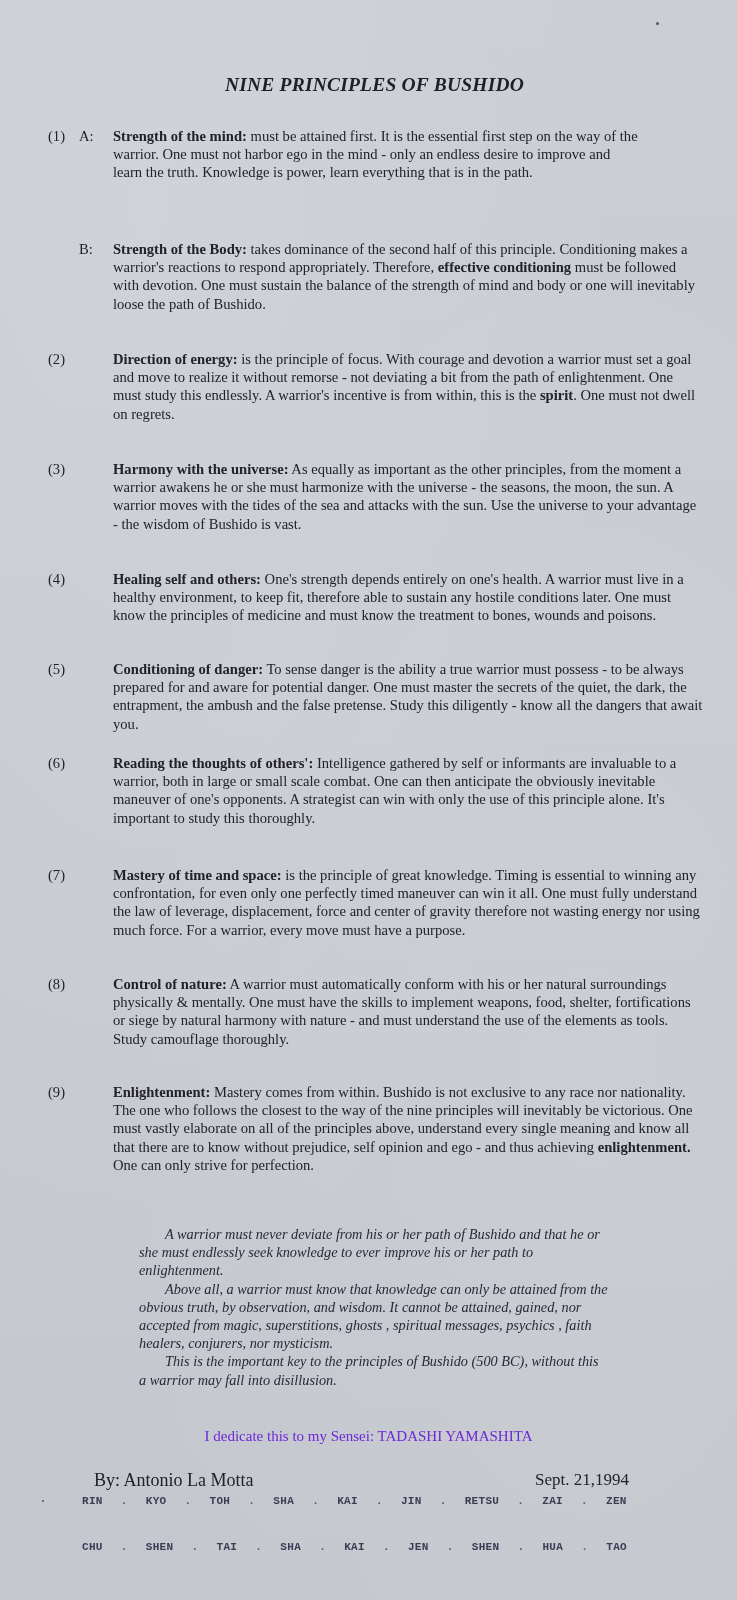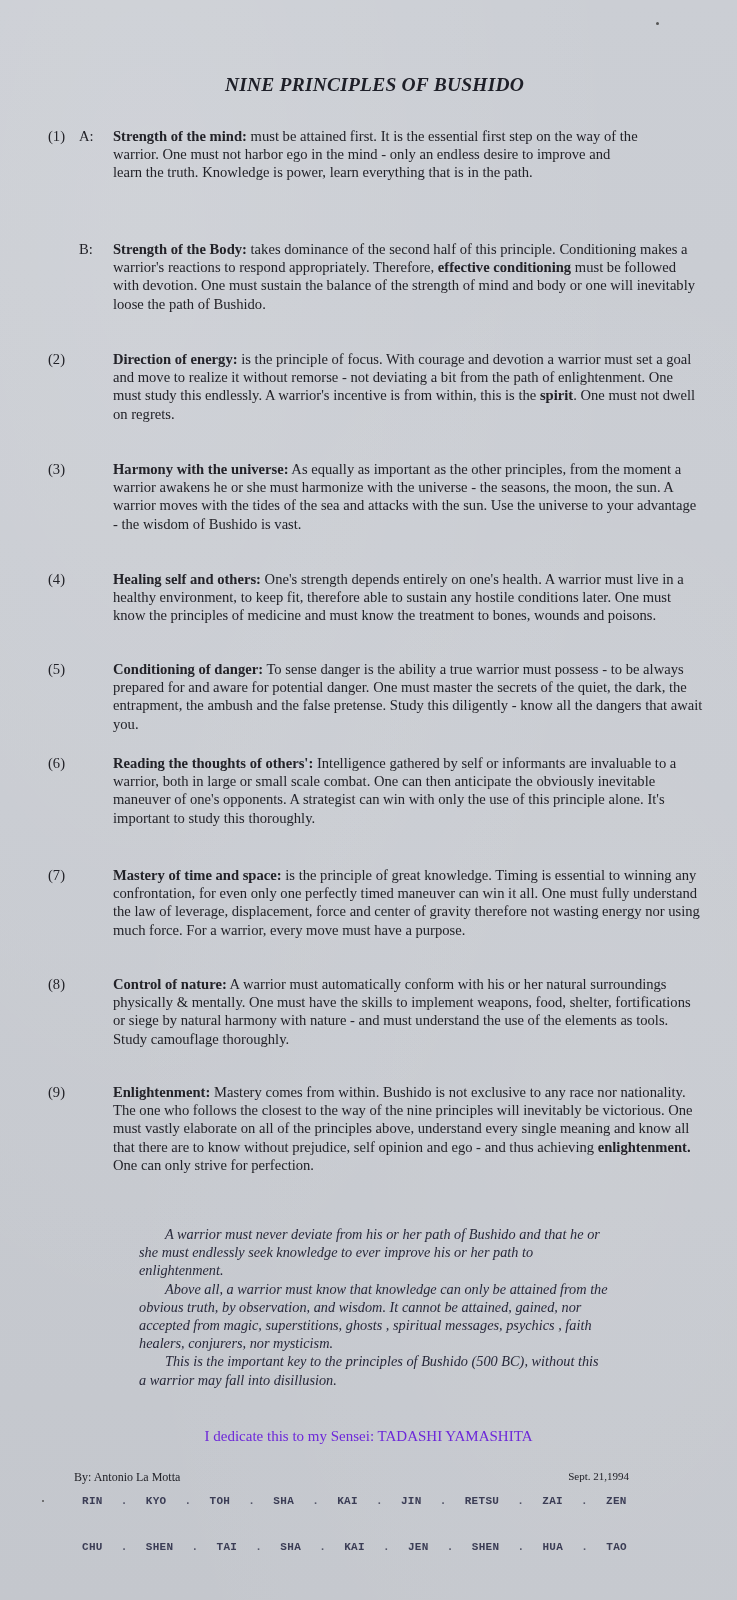--- a/index.html
+++ b/index.html
@@ -28,22 +28,22 @@
   .quote {
     position: absolute; left: 139px; top: 1225px; width: 470px;
     font-style: italic; font-size: 14.3px; line-height: 18.2px; color: #27283a;
   }
   .quote p { margin: 0; }
   .quote .indent { text-indent: 26px; }
   .dedication {
     position: absolute; top: 1428px; left: 0; width: 737px; text-align: center;
     font-size: 15px; color: #6d28d9;
   }
-  .byline { position: absolute; top: 1470px; left: 74px; font-size: 12px; }
-  .date { position: absolute; top: 1470px; right: 108px; font-size: 11px; }
+  .byline { position: absolute; top: 1470px; left: 94px; font-size: 18px; }
+  .date { position: absolute; top: 1470px; right: 108px; font-size: 17px; }
   .mantra {
     position: absolute; left: 82px; width: 545px;
     display: flex; justify-content: space-between;
     font-family: "Liberation Mono", monospace; font-size: 11px; font-weight: bold;
     color: #3b3d55; letter-spacing: 0.3px;
   }
   .mantra span.sep { color: #55576a; }
   .dot-mark { position: absolute; width: 3px; height: 3px; border-radius: 50%; background: #555; }
 </style>
 </head>

